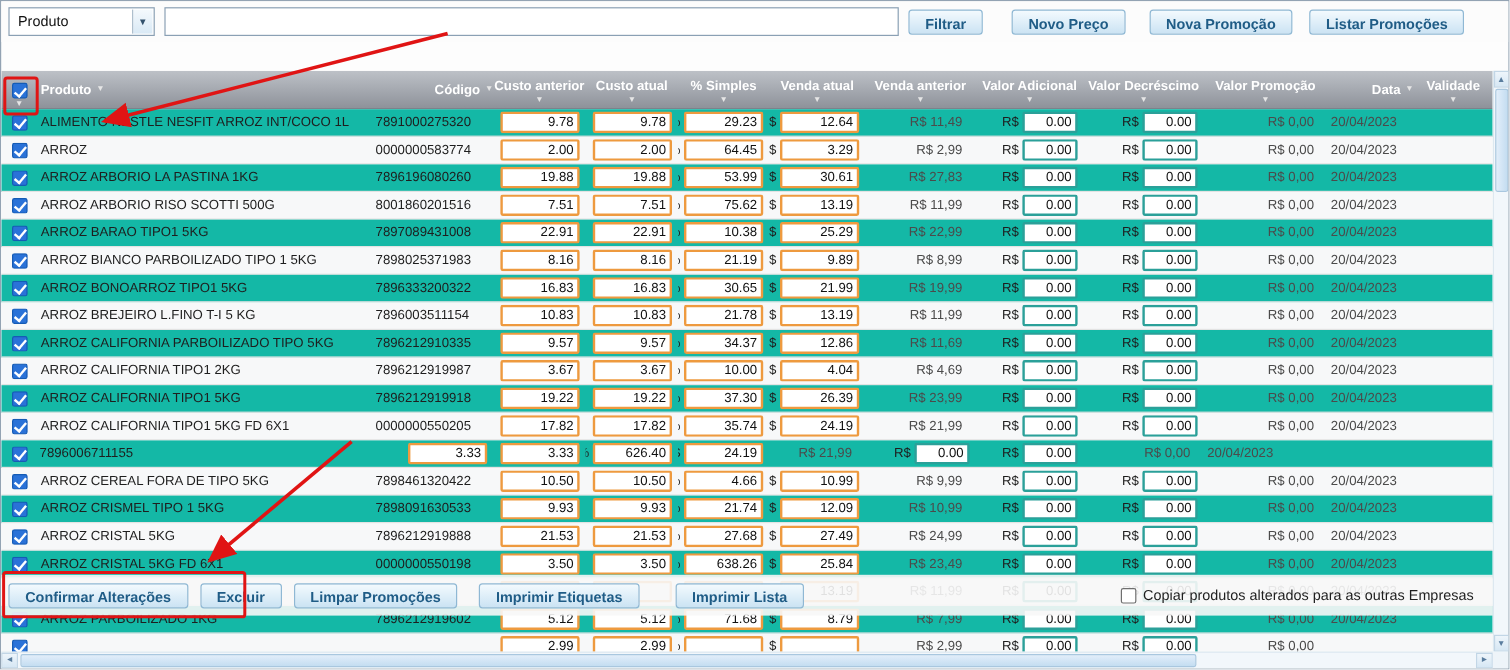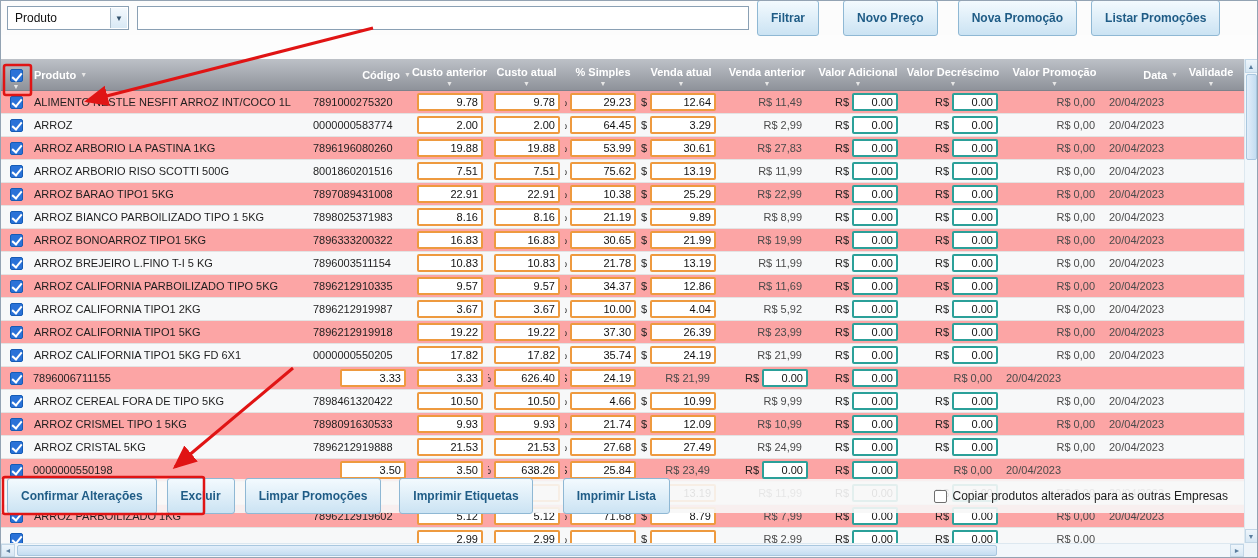--- a/index.html
+++ b/index.html
@@ -20,21 +20,21 @@
 
   
   .toolbar { height:34px; display:flex; align-items:center; padding:0 6px; background:#fcfcfc; }
   .select-wrap { position:relative; width:122px; height:24px; border:1px solid #8aa0b4; background:#fff;
                  display:flex; align-items:center; padding:0 20px 0 7px; font-size:12px; color:#111; }
   .select-caret { position:absolute; right:1px; top:1px; bottom:1px; width:17px;
                   background:linear-gradient(#f4f9fd,#d9e9f5); border-left:1px solid #aebfcd;
                   display:flex; align-items:center; justify-content:center; font-size:8px; color:#34526d; }
   .search-input { width:612px; height:24px; border:1px solid #8aa0b4; font-size:12px; padding:0 6px;
                   margin-left:8px; font-family:inherit; }
-  .btn { height:36px; padding:4px 13px; background:linear-gradient(#f3fafe,#cbe3f3); border:1px solid #8fb8d4;
+  .btn { height:21px; padding:4px 13px; background:linear-gradient(#f3fafe,#cbe3f3); border:1px solid #8fb8d4;
          border-radius:3px; font-size:12px; font-weight:bold; color:#1f5c86; cursor:pointer;
          font-family:inherit; white-space:nowrap; }
   .btn-filtrar { margin-left:8px; }
   .btn-novo    { margin-left:24px; }
   .btn-nova    { margin-left:20px; }
   .btn-listar  { margin-left:14px; }
 
   
   .grid { position:absolute; top:58px; left:0; right:13px; bottom:0; overflow:hidden; background:#fff; }
   .thead, .tr { display:grid;
@@ -42,21 +42,21 @@
     align-items:center; }
   .thead { height:32px; background:linear-gradient(#bdc1c7,#8e929a); color:#fff;
            font-size:11px; font-weight:bold; border-bottom:1px solid #7d828b; }
   .th { display:flex; align-items:center; justify-content:flex-end; gap:4px; height:100%; cursor:pointer; }
   .th.left { justify-content:flex-start; padding-left:3px; }
   .th.stack { flex-direction:column; gap:0; line-height:12px; text-align:center; }
   .arr { font-size:7px; color:#e6e6e6; }
   .th-cb { flex-direction:column; gap:1px; }
 
   .tbody {}
-  .tr { height:23px; background:#fca5a5; border-bottom:1px solid #e3e3e3; font-size:11px; color:#1e1e1e; }
+  .tr { height:23px; background:#14b8a6; border-bottom:1px solid #e3e3e3; font-size:11px; color:#1e1e1e; }
   .tr:nth-child(even) { background:#f7f8f9; }
   .td { display:flex; align-items:center; overflow:hidden; white-space:nowrap; }
   .c-cb { justify-content:center; }
   .c-produto { padding-left:3px; }
   .c-codigo { padding-left:2px; }
   .c-num { justify-content:flex-end; padding-right:5px; }
   .c-right { justify-content:flex-end; padding-right:11px; color:#4b4b4b; }
   .c-data { padding-left:3px; color:#4b4b4b; }
   .prefix { margin-right:3px; font-size:11px; color:#1e1e1e; }
   input.num { width:66px; height:18px; border:2px solid #ee9a3f; border-radius:2px; background:#fff;
@@ -486,21 +486,21 @@
             <input class="num" type="text" value="3.67" style="">
           </div>
       <div class="td c-num">
             <span class="prefix">%</span>
             <input class="num w56" type="text" value="10.00" style="">
           </div>
       <div class="td c-num">
             <span class="prefix">R$</span>
             <input class="num w56" type="text" value="4.04" style="">
           </div>
-      <div class="td c-right">R$ 5,92</div>
+      <div class="td c-right">R$ 4,69</div>
       <div class="td c-num">
             <span class="prefix">R$</span>
             <input class="num teal" type="text" value="0.00" style="">
           </div>
       <div class="td c-num">
             <span class="prefix">R$</span>
             <input class="num teal" type="text" value="0.00" style="">
           </div>
       <div class="td c-right">R$ 0,00</div>
       <div class="td c-data">20/04/2023</div>
@@ -700,20 +700,21 @@
             <input class="num teal" type="text" value="0.00" style="">
           </div>
       <div class="td c-right">R$ 0,00</div>
       <div class="td c-data">20/04/2023</div>
       <div class="td c-validade"></div>
     </div>
         <div class="tr">
       <div class="td c-cb">
             <span class="cb"></span>
           </div>
+      <div class="td c-produto">ARROZ CRISTAL 5KG FD 6X1</div>
       <div class="td c-codigo">0000000550198</div>
       <div class="td c-num">
             <input class="num" type="text" value="3.50" style="">
           </div>
       <div class="td c-num">
             <input class="num" type="text" value="3.50" style="">
           </div>
       <div class="td c-num">
             <span class="prefix">%</span>
             <input class="num w56" type="text" value="638.26" style="">

